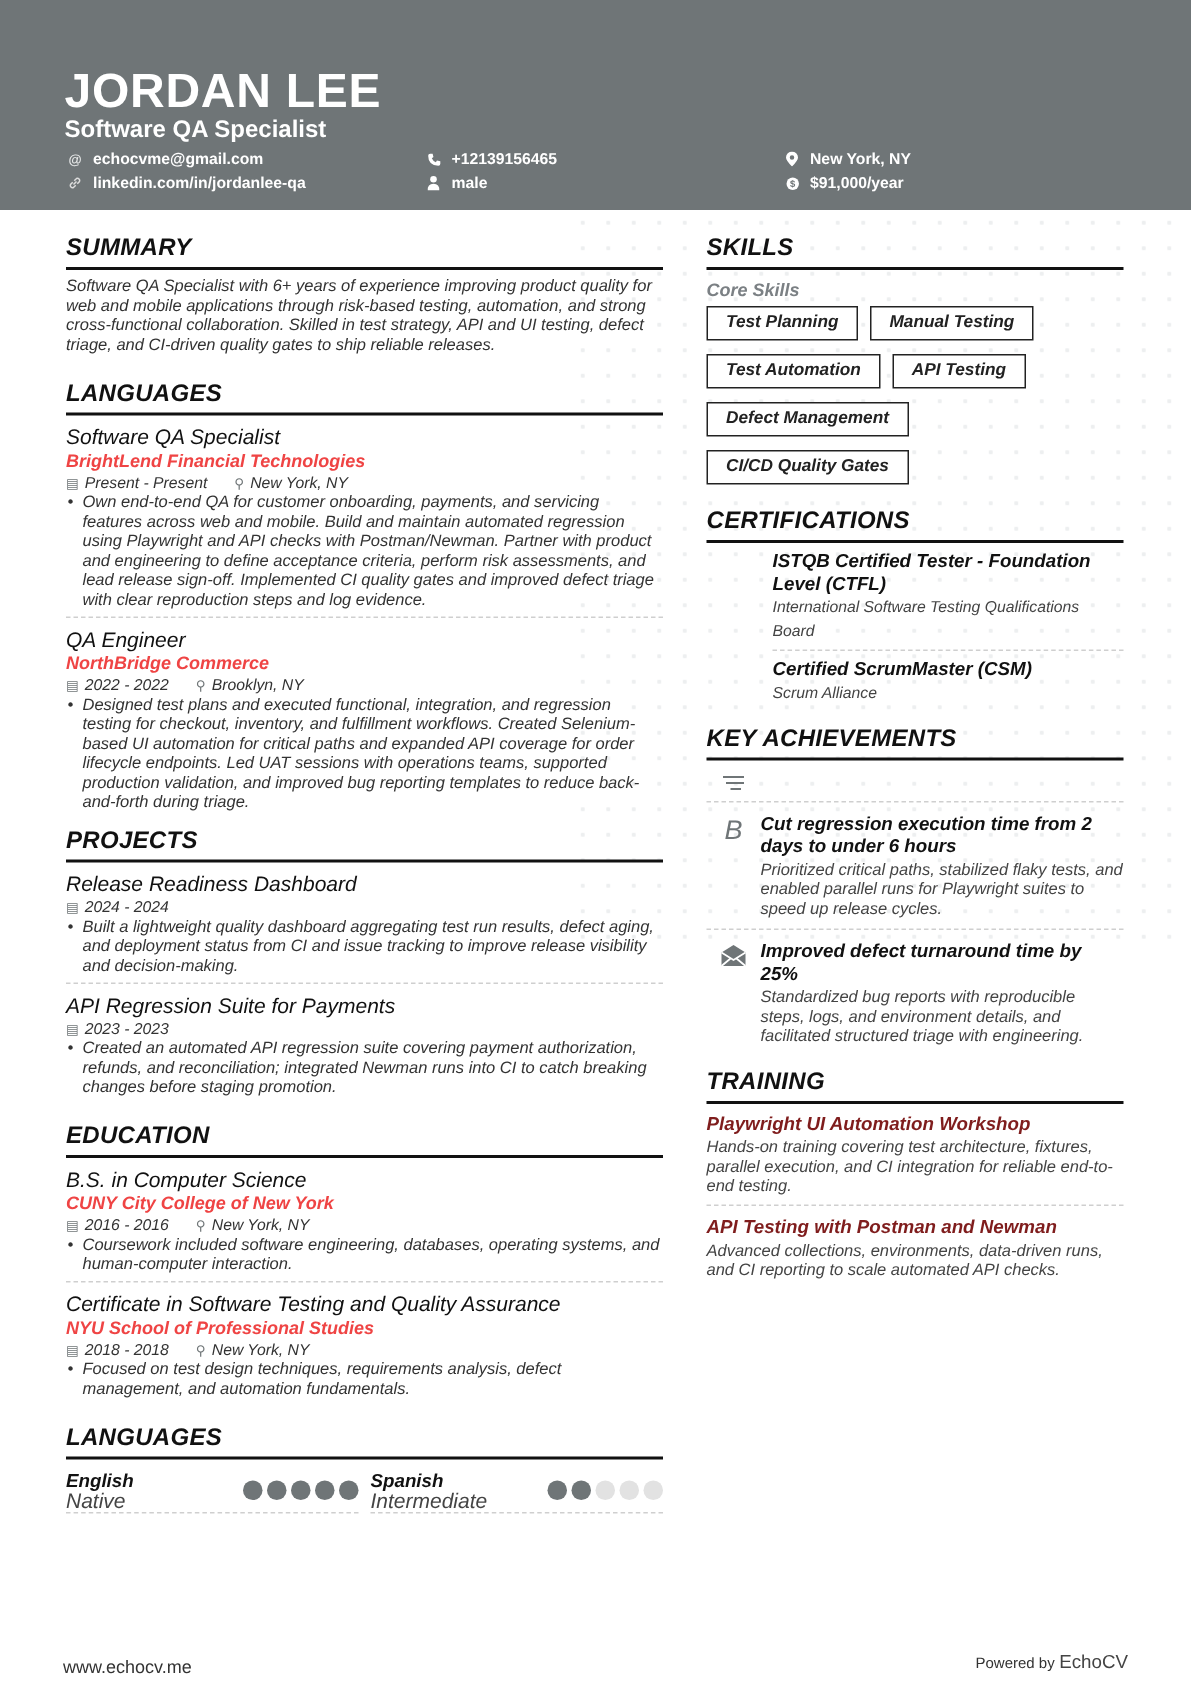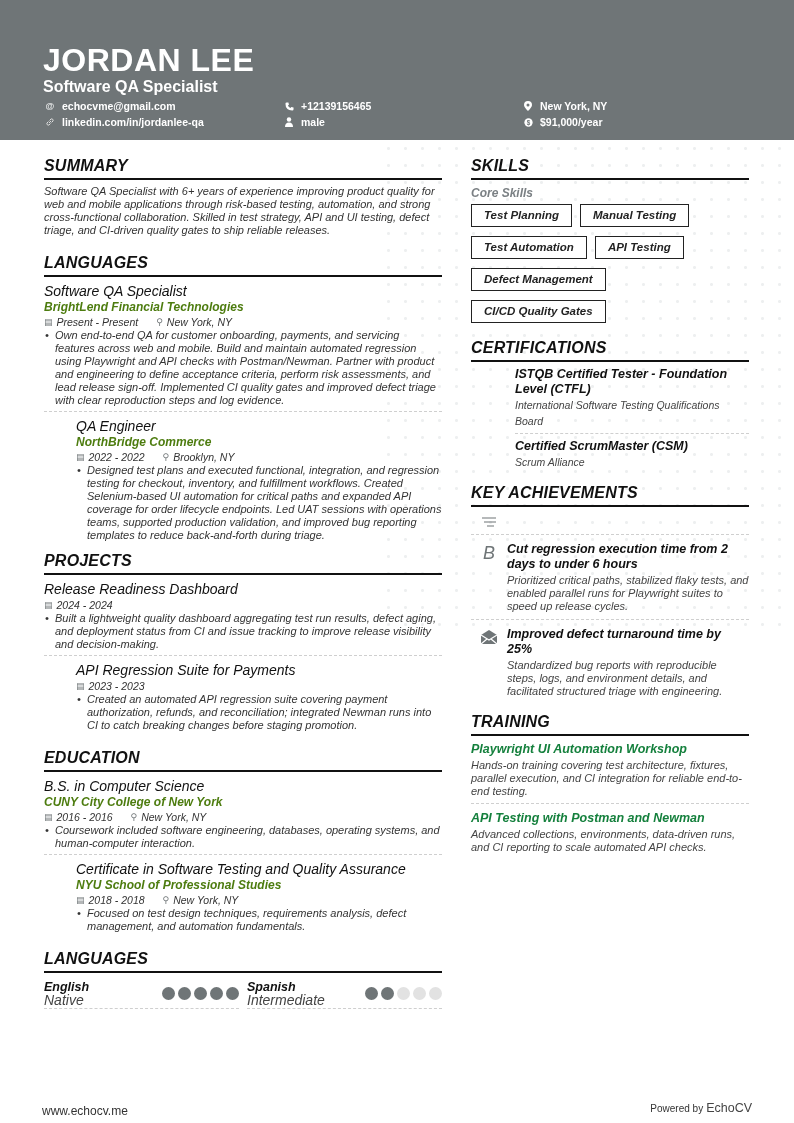--- a/index.html
+++ b/index.html
@@ -18,23 +18,23 @@
 
   .col-left { position: absolute; left: 44px; top: 156px; width: 398px; }
   .col-right { position: absolute; left: 471px; top: 156px; width: 278px; }
 
   .sec-title { font-size: 16px; font-weight: 700; color: #111; line-height: 20px; padding-bottom: 2px; border-bottom: 2.5px solid #111; margin-bottom: 5px; letter-spacing: 0.2px; }
   .sec { position: relative; font-style: italic; }
 
   .summary-text { font-size: 11px; line-height: 13px; color: #333; }
 
   .entry { padding-bottom: 4px; border-bottom: 1px dashed #cfcfcf; margin-bottom: 5px; }
-  .entry.last { border-bottom: none; margin-left: 32px; }
+  .entry.last { border-bottom: none; }
   .entry-title { font-size: 14px; color: #111; line-height: 18px; }
-  .entry-org { font-size: 12px; font-weight: 700; color: #4d7c0f; line-height: 15px; }
+  .entry-org { font-size: 12px; font-weight: 700; color: #ef4444; line-height: 15px; }
   .meta { font-size: 10.5px; color: #333; line-height: 14px; display: flex; align-items: center; }
   .meta .mi { color: #6f7577; font-size: 9px; margin-right: 4px; }
   .meta .gap { width: 18px; }
   .bullet { font-size: 11px; line-height: 13px; color: #333; padding-left: 11px; position: relative; }
   .bullet::before { content: "•"; position: absolute; left: 1px; top: 0; }
 
   .lang-row { display: flex; gap: 8px; }
   .lang { width: 195px; display: flex; justify-content: space-between; align-items: center; border-bottom: 1px dashed #cfcfcf; padding-bottom: 2px; }
   .lang-name { font-size: 12.5px; font-weight: 700; color: #111; line-height: 14px; }
   .lang-level { font-size: 14px; color: #444; line-height: 12px; }
@@ -53,21 +53,21 @@
 
   .ach { display: flex; padding-bottom: 6px; border-bottom: 1px dashed #cfcfcf; margin-bottom: 7px; }
   .ach.last { border-bottom: none; }
   .ach-icon { width: 36px; flex: none; color: #6f7577; display: flex; justify-content: center; padding-top: 2px; }
   .ach-body { flex: 1; }
   .ach-title { font-size: 12.5px; font-weight: 700; color: #111; line-height: 15px; margin-bottom: 2px; }
   .ach-desc { font-size: 11px; color: #444; line-height: 13px; }
 
   .train { padding-bottom: 5px; border-bottom: 1px dashed #cfcfcf; margin-bottom: 6px; }
   .train.last { border-bottom: none; }
-  .train-name { font-size: 12.5px; font-weight: 700; color: #15803d; line-height: 16px; margin-bottom: 2px; }
+  .train-name { font-size: 12.5px; font-weight: 700; color: #7f1d1d; line-height: 16px; margin-bottom: 2px; }
   .train-desc { font-size: 11px; color: #444; line-height: 13px; }
 
   .footer-left { position: absolute; left: 42px; top: 1104px; font-size: 12px; color: #333; }
   .footer-right { position: absolute; right: 42px; top: 1101px; font-size: 10px; color: #333; display: flex; align-items: baseline; gap: 3px; }
   .footer-right .brand { font-size: 12.5px; color: #444; }
 </style>
 </head>
 <body>
 
 <div class="header">

